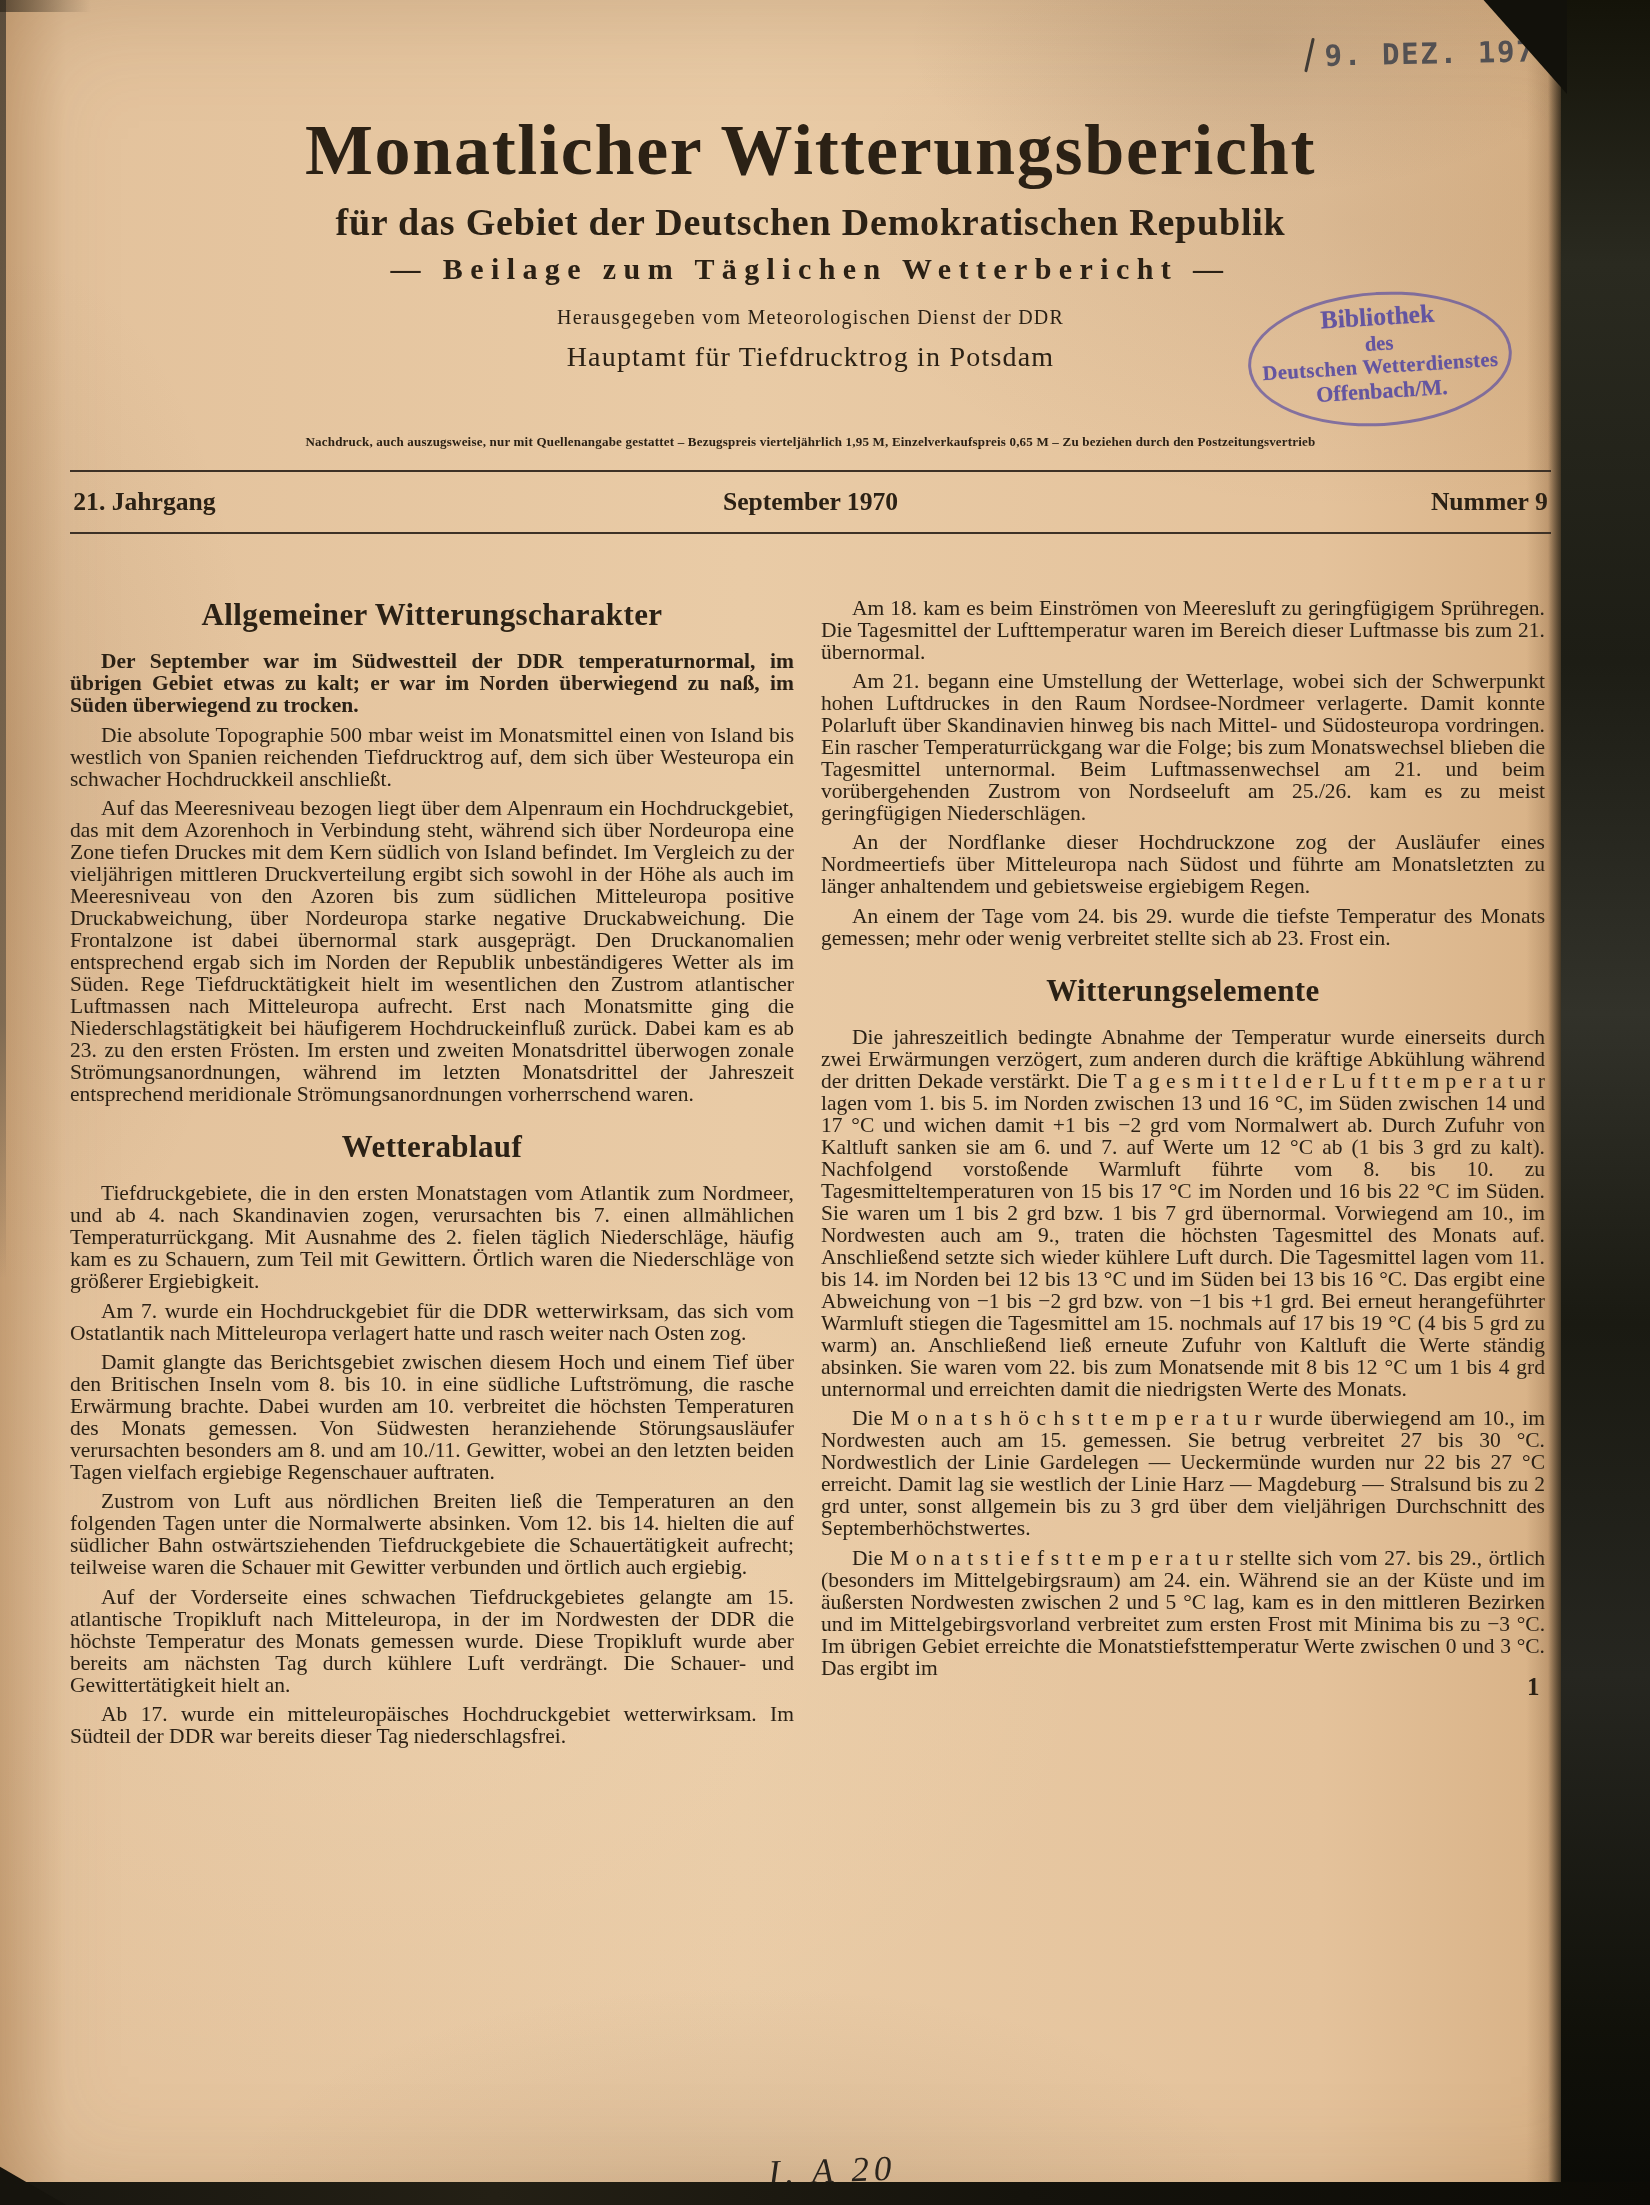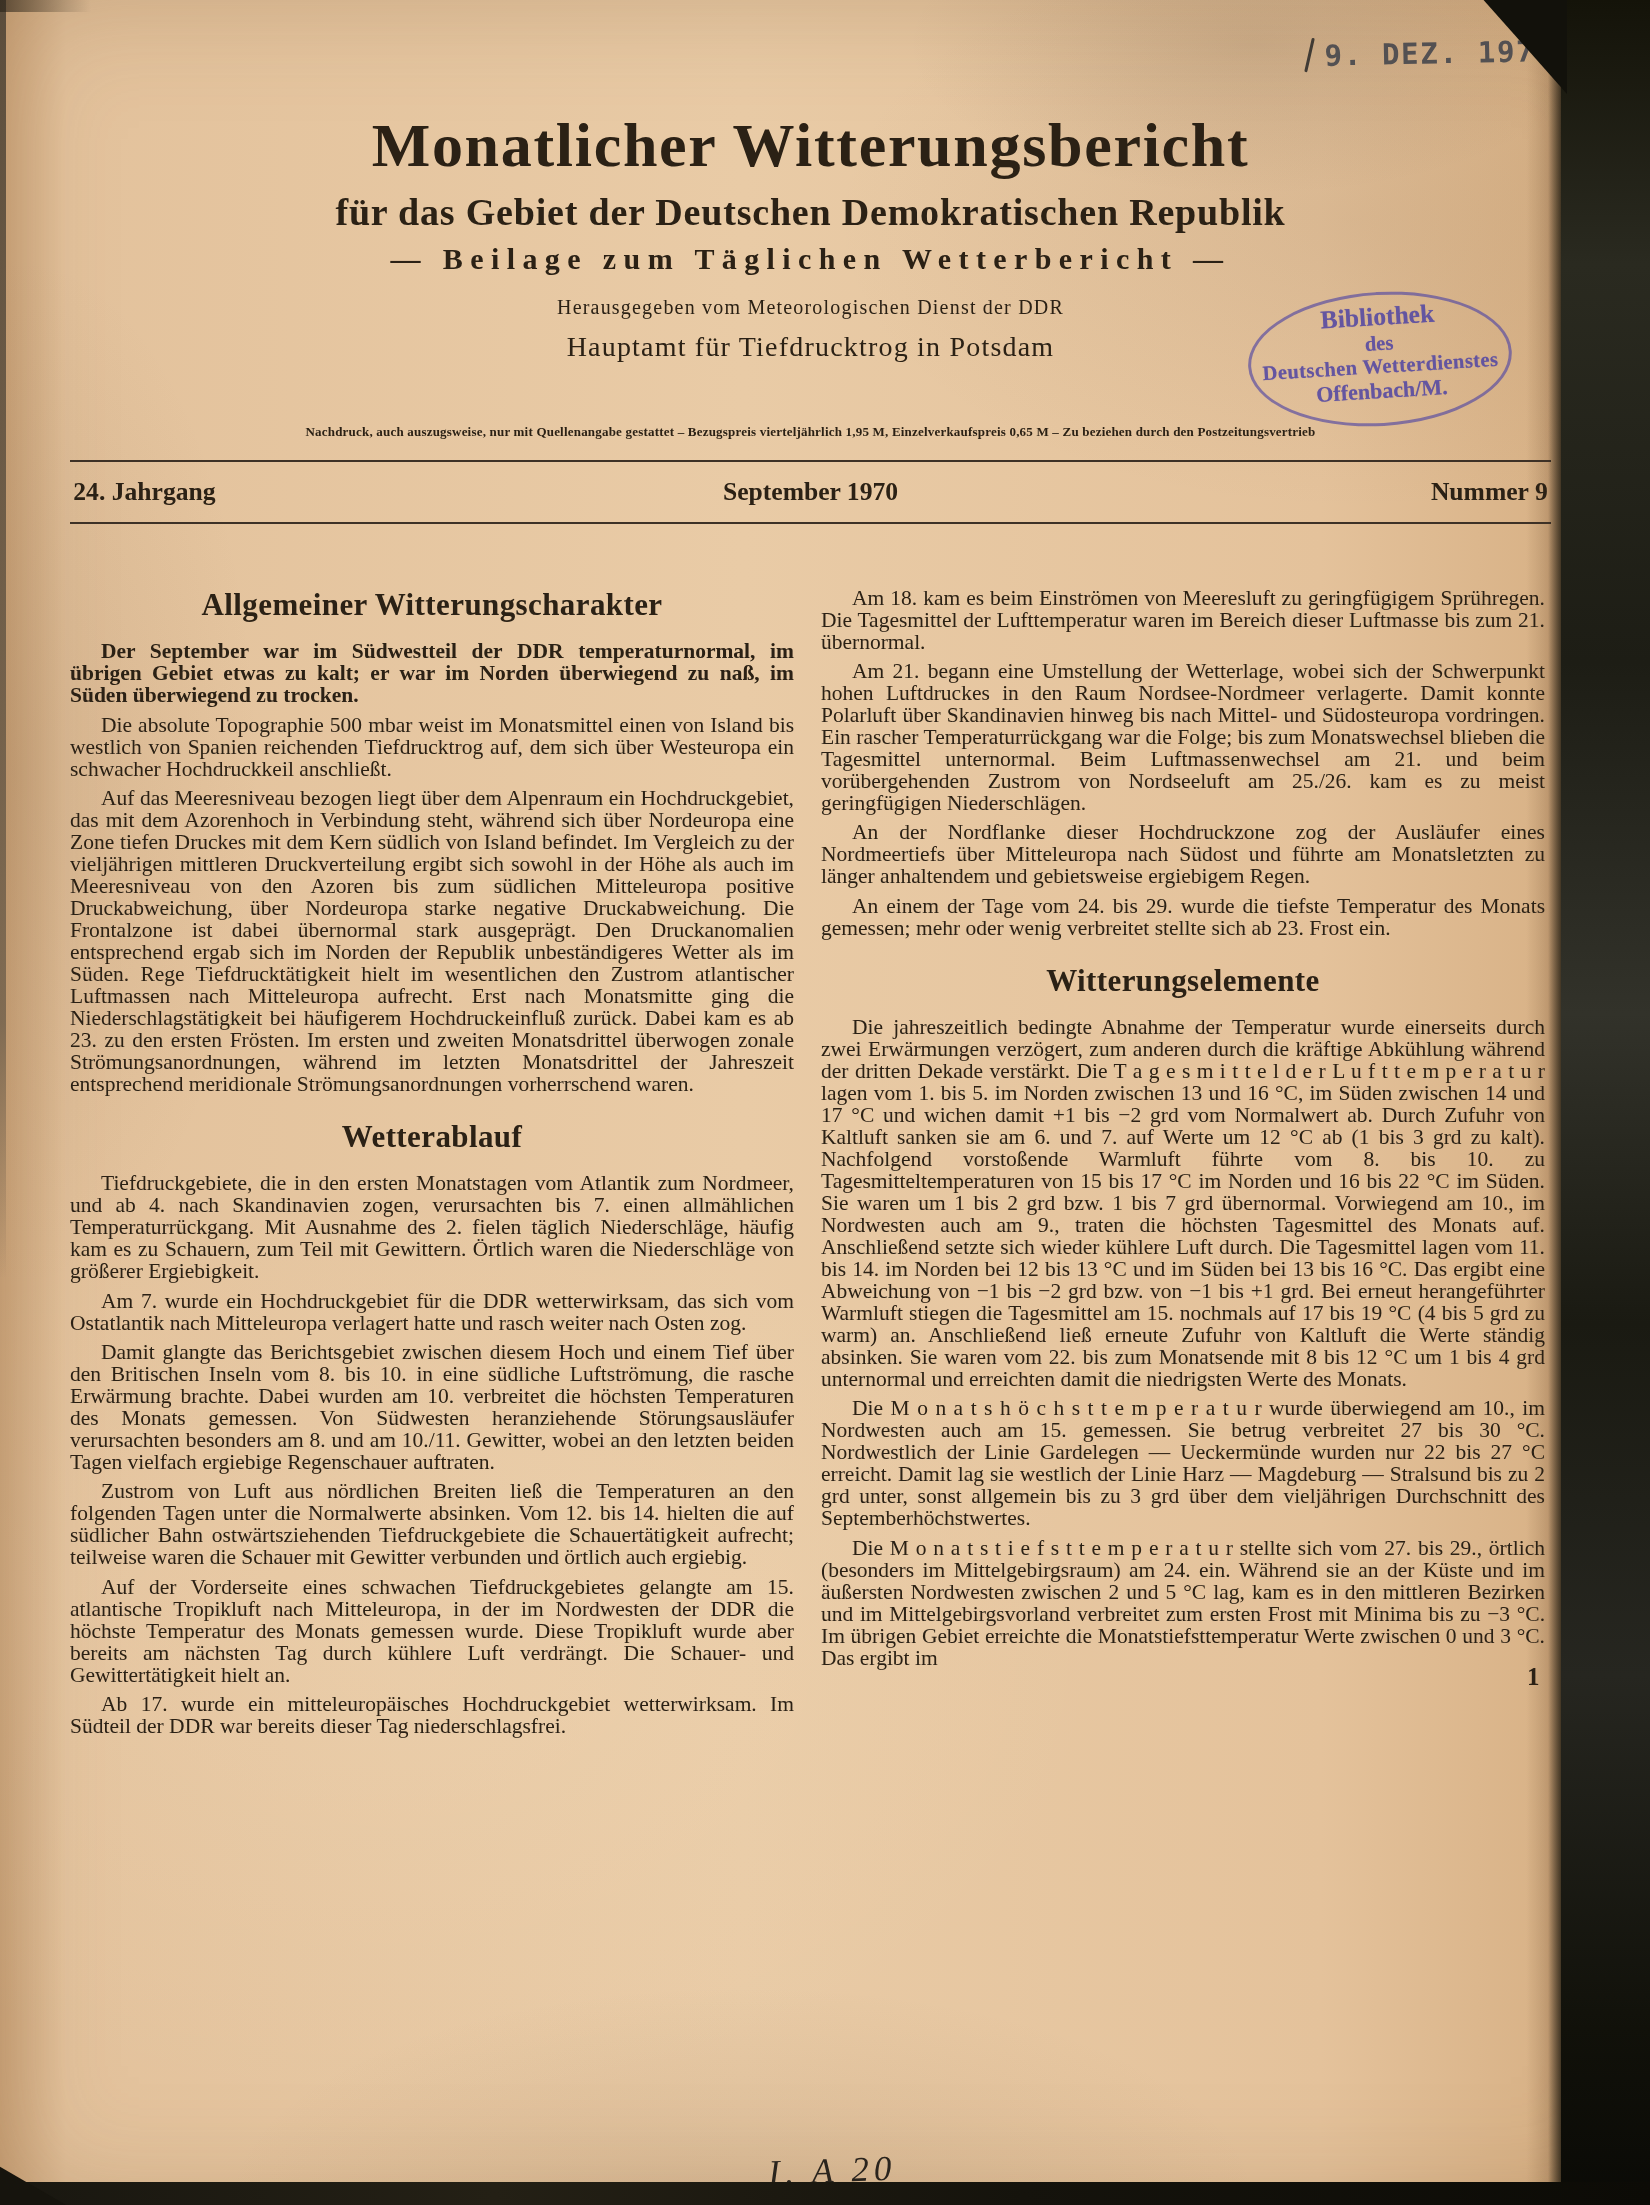--- a/index.html
+++ b/index.html
@@ -65,21 +65,21 @@
     font-family:"DejaVu Sans Mono", monospace; font-weight:700;
     font-size:29px; letter-spacing:1.7px; color:#43454c; opacity:.88;
     transform:rotate(-1.2deg); white-space:nowrap;
   }
   .pen-stroke {
     display:inline-block; width:3.3px; height:35px; margin:0 13.2px -6.6px 0;
     background:#2e2c2a; transform:rotate(14deg); border-radius:1.7px;
   }
 
   .title {
-    margin:114px 0 0; font-size:62px; line-height:1; font-weight:700;
+    margin:114px 0 0; font-size:72px; line-height:1; font-weight:700;
     text-align:center; letter-spacing:1.7px; white-space:nowrap;
   }
   .subtitle { margin-top:14px; font-size:38px; font-weight:700; text-align:center; letter-spacing:0.8px; }
   .tagline  { margin-top:8px; font-size:30px; font-weight:700; text-align:center; letter-spacing:7.4px; }
   .pub1 { margin-top:20px; font-size:20px; text-align:center; letter-spacing:1.2px; }
   .pub2 { margin-top:11.6px; font-size:28px; text-align:center; letter-spacing:1.2px; }
 
   .library-stamp {
     position:absolute; top:290px; left:1153px; width:314px; height:139px; z-index:3;
     color:#5a4da2; transform:rotate(-3.5deg); text-align:center; opacity:.92;
@@ -148,21 +148,21 @@
       <div class="oval"></div>
       <div class="l1">Bibliothek</div>
       <div class="l2">des</div>
       <div class="l3">Deutschen Wetterdienstes</div>
       <div class="l4">Offenbach/M.</div>
     </div>
 
     <div class="imprint">Nachdruck, auch auszugsweise, nur mit Quellenangabe gestattet – Bezugspreis vierteljährlich 1,95 M, Einzelverkaufspreis 0,65 M – Zu beziehen durch den Postzeitungsvertrieb</div>
 
     <div class="issue-bar">
-      <div class="cell">24. Jahrgang</div>
+      <div class="cell">21. Jahrgang</div>
       <div class="cell c">September 1970</div>
       <div class="cell r">Nummer 9</div>
     </div>
 
     <div class="columns">
 
       <div class="col">
         <h2>Allgemeiner Witterungscharakter</h2>
         <p class="first lead">Der September war im Südwestteil der DDR temperaturnormal, im übrigen Gebiet etwas zu kalt; er war im Norden überwiegend zu naß, im Süden überwiegend zu trocken.</p>
         <p>Die absolute Topographie 500 mbar weist im Monatsmittel einen von Island bis westlich von Spanien reichenden Tiefdrucktrog auf, dem sich über Westeuropa ein schwacher Hochdruckkeil anschließt.</p>

